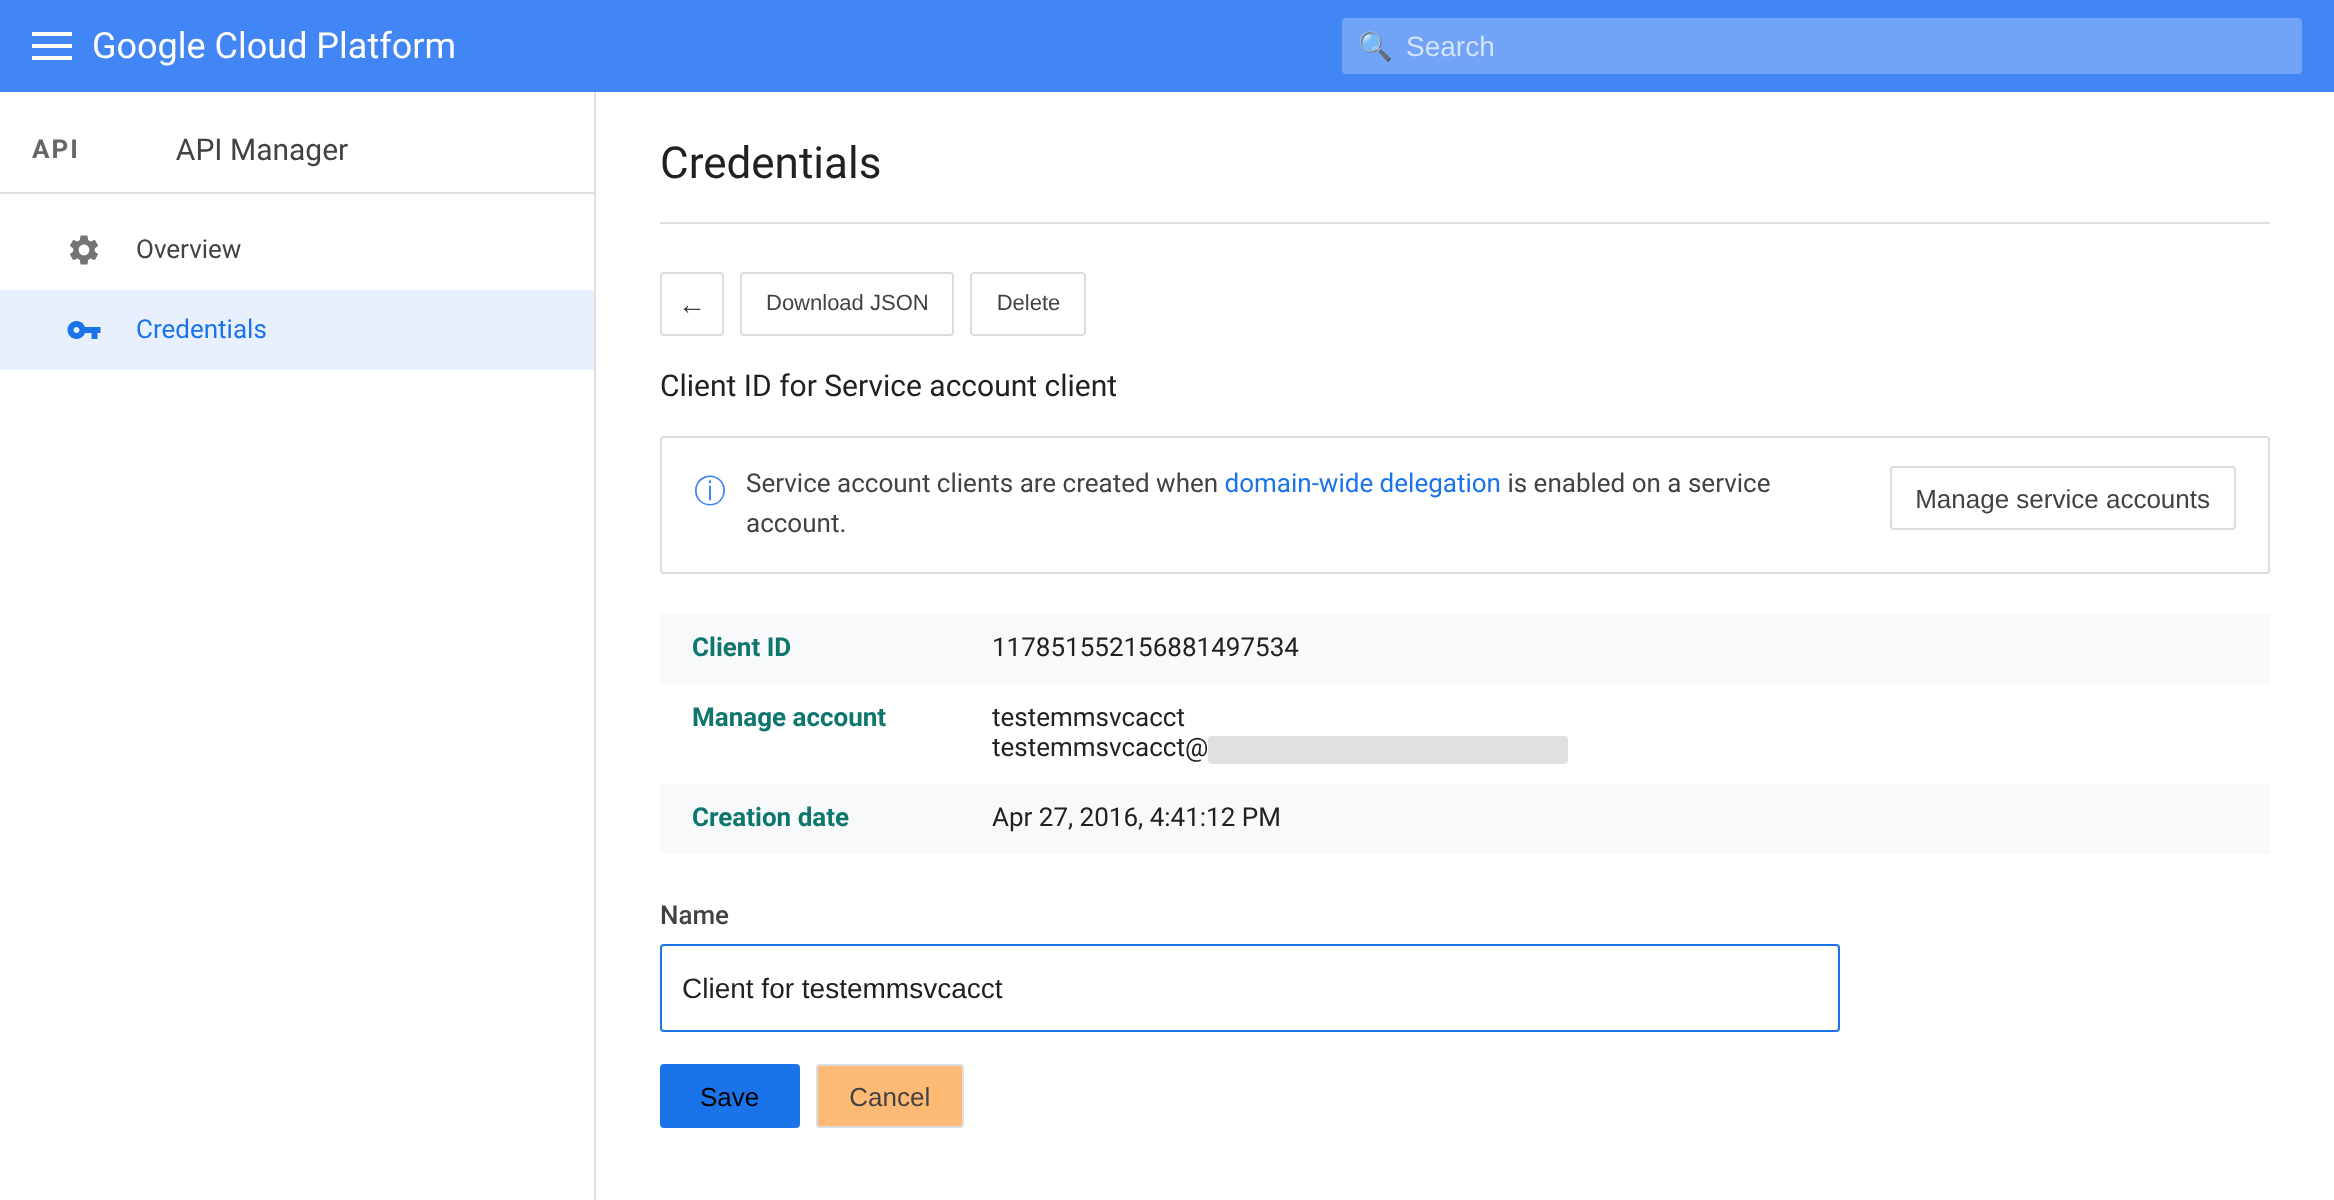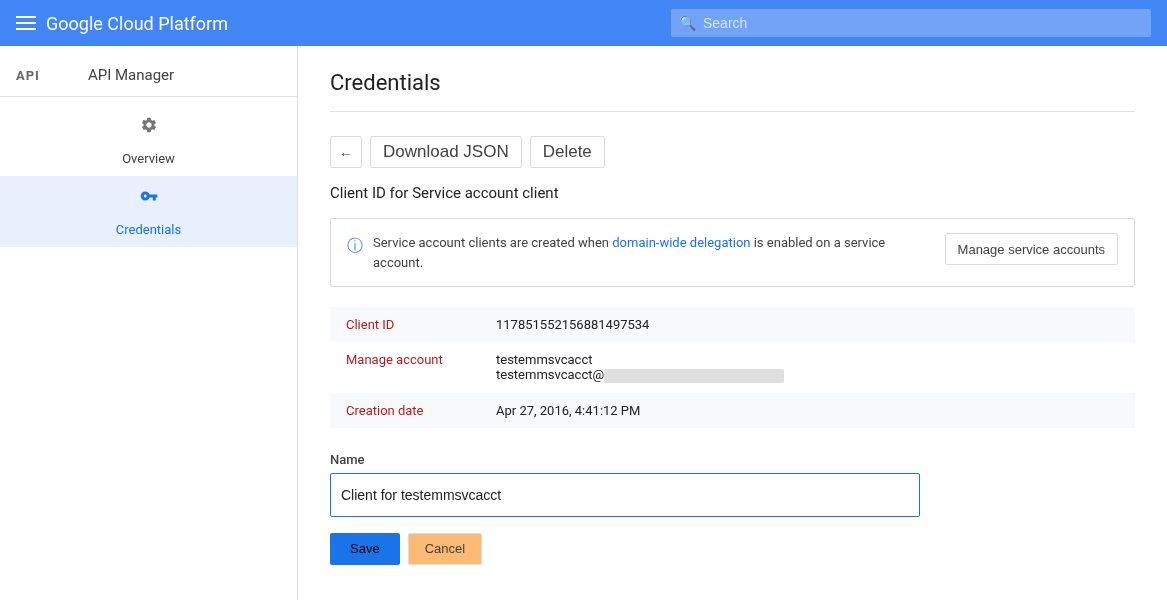--- a/index.html
+++ b/index.html
@@ -93,21 +93,20 @@
       margin-left: 36px;
     }
     .sidebar-item {
       display: flex;
       align-items: center;
       gap: 16px;
       padding: 10px 32px;
       cursor: pointer;
       color: #424242;
       font-size: 13px;
-      flex-direction: column;
     }
     .sidebar-item.active {
       background: #e8f0fe;
       color: #1a73e8;
     }
     .sidebar-item-icon {
       width: 20px;
       height: 20px;
       display: flex;
       align-items: center;
@@ -150,21 +149,21 @@
       font-size: 14px;
       color: #424242;
     }
     .btn-outline {
       height: 32px;
       padding: 0 12px;
       border: 1px solid #dadce0;
       background: #fff;
       border-radius: 2px;
       cursor: pointer;
-      font-size: 17px;
+      font-size: 11px;
       color: #424242;
     }
 
     .section-subtitle {
       font-size: 15px;
       color: #212121;
       margin-bottom: 16px;
       font-weight: 400;
     }
 
@@ -216,22 +215,22 @@
       width: 100%;
       border-collapse: collapse;
       margin-bottom: 24px;
     }
     .details-table tr td {
       padding: 10px 16px;
       font-size: 13px;
       vertical-align: top;
     }
     .details-table tr td:first-child {
-      font-weight: 400;
-      color: #b91c1c;
+      font-weight: 700;
+      color: #0f766e;
       width: 150px;
     }
     .details-table tr td:last-child {
       color: #212121;
     }
     .details-table tr:nth-child(odd) {
       background: #f8f9fa;
     }
     .details-table tr:nth-child(even) {
       background: #fff;

